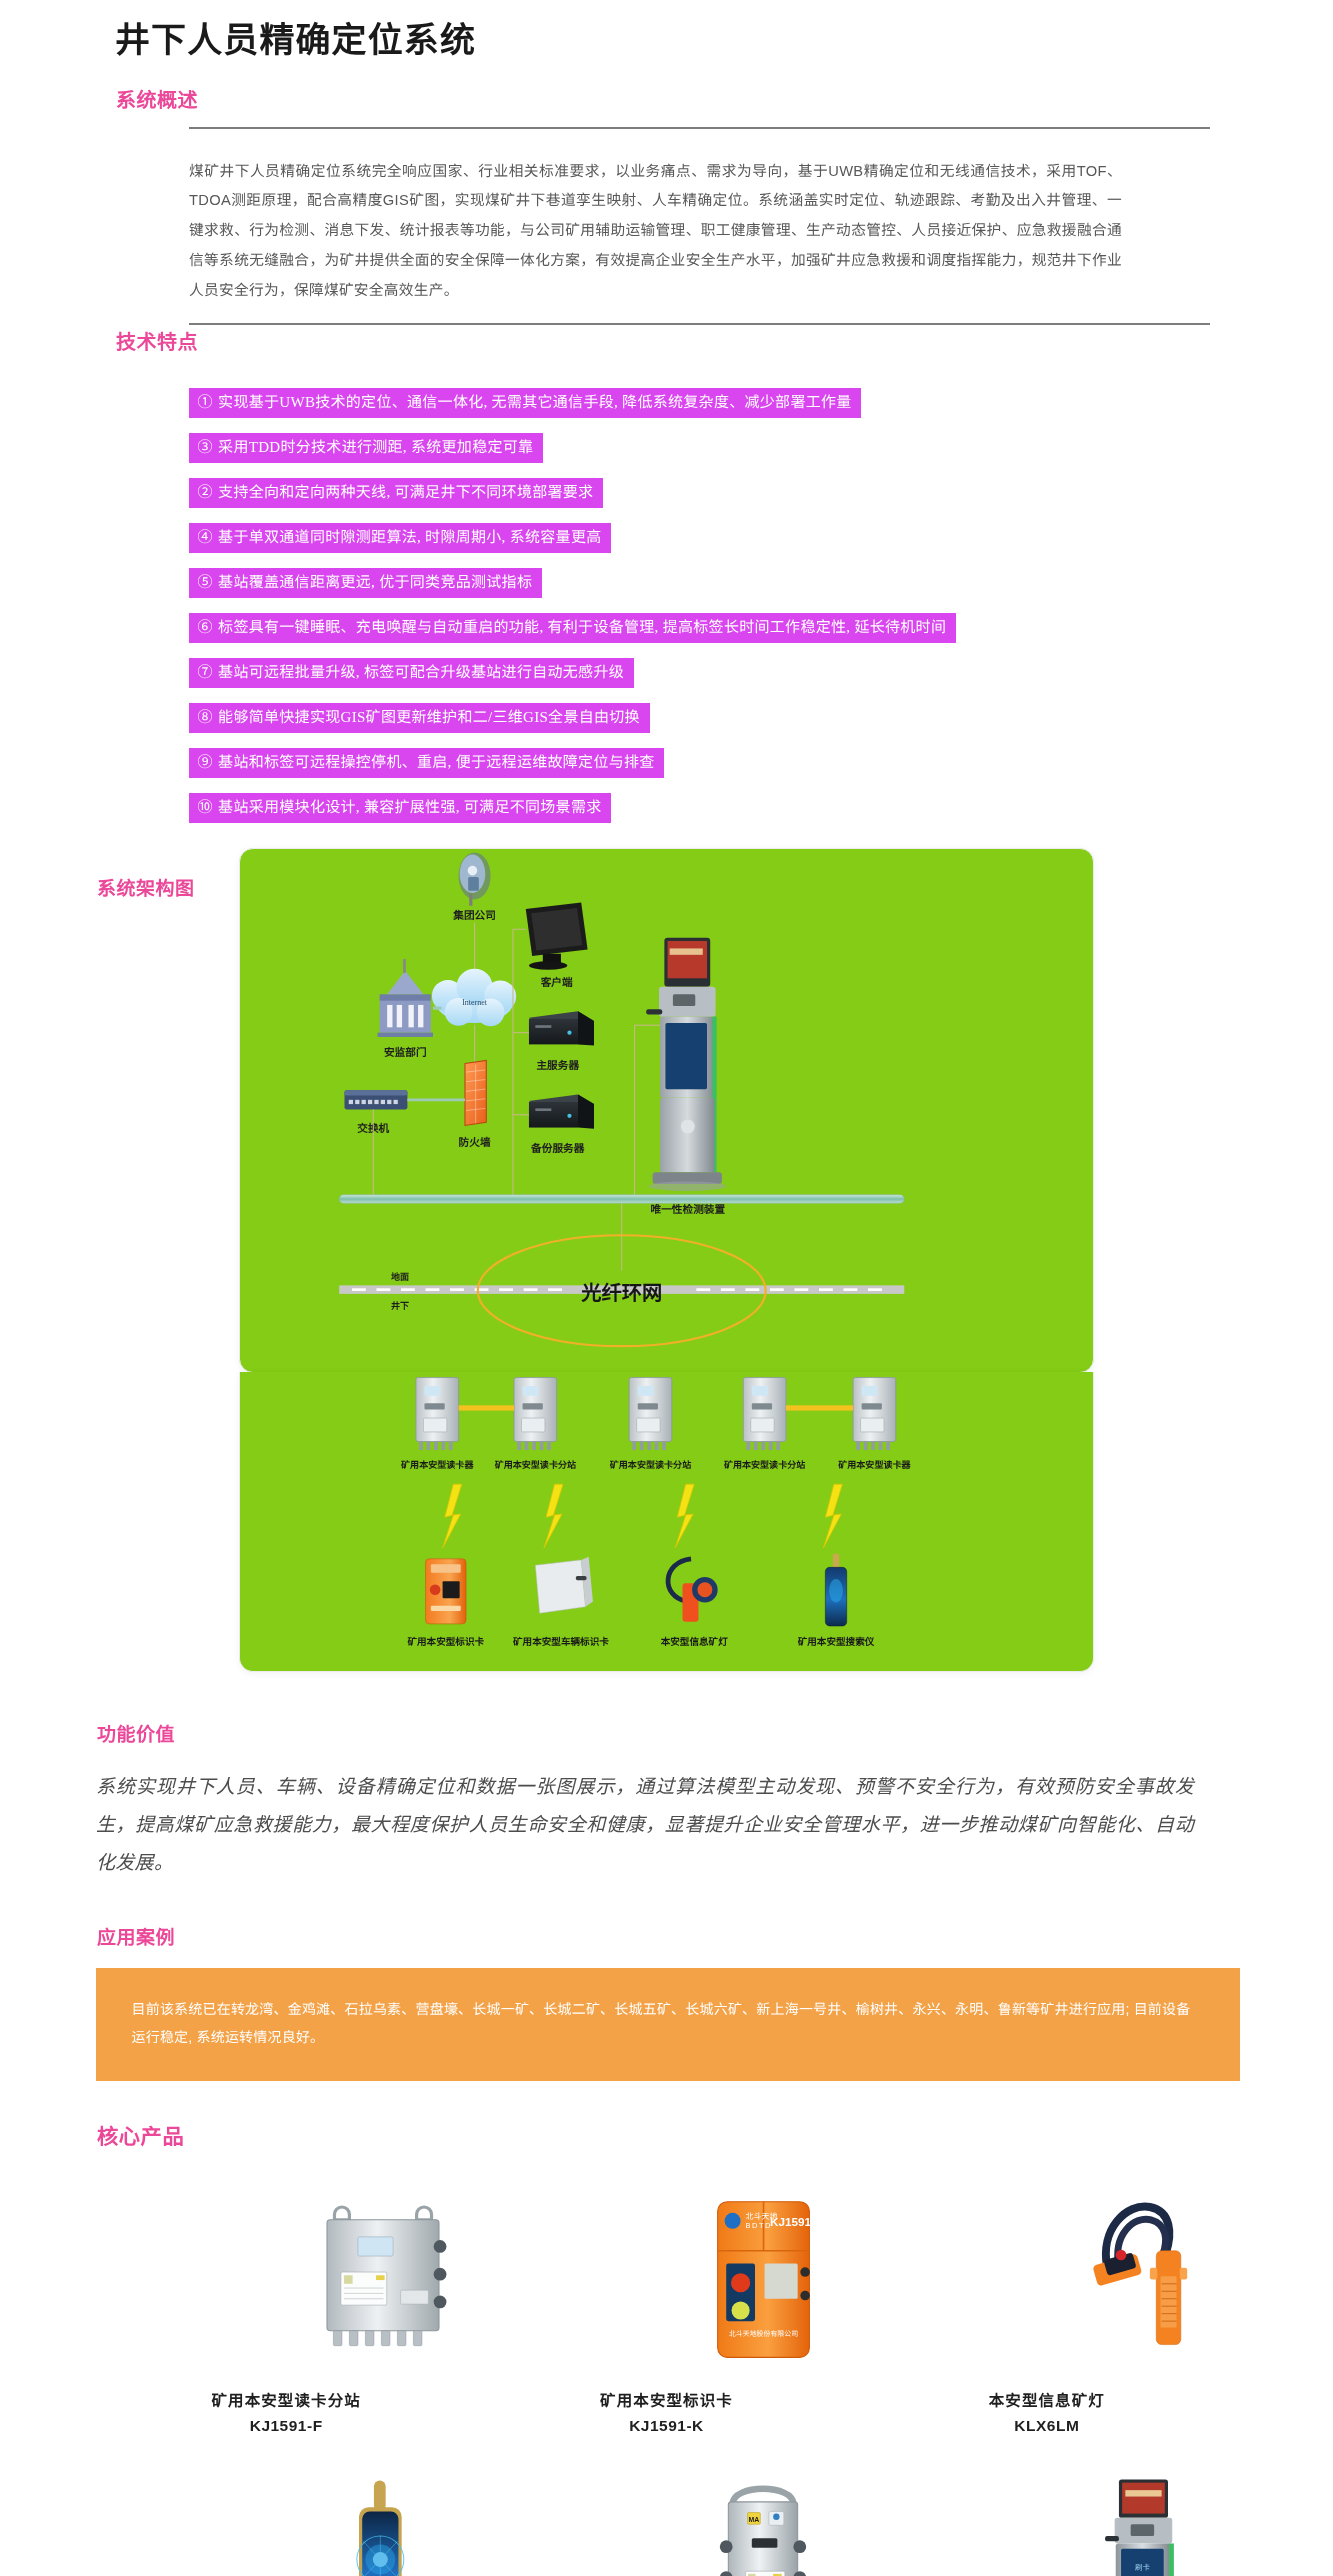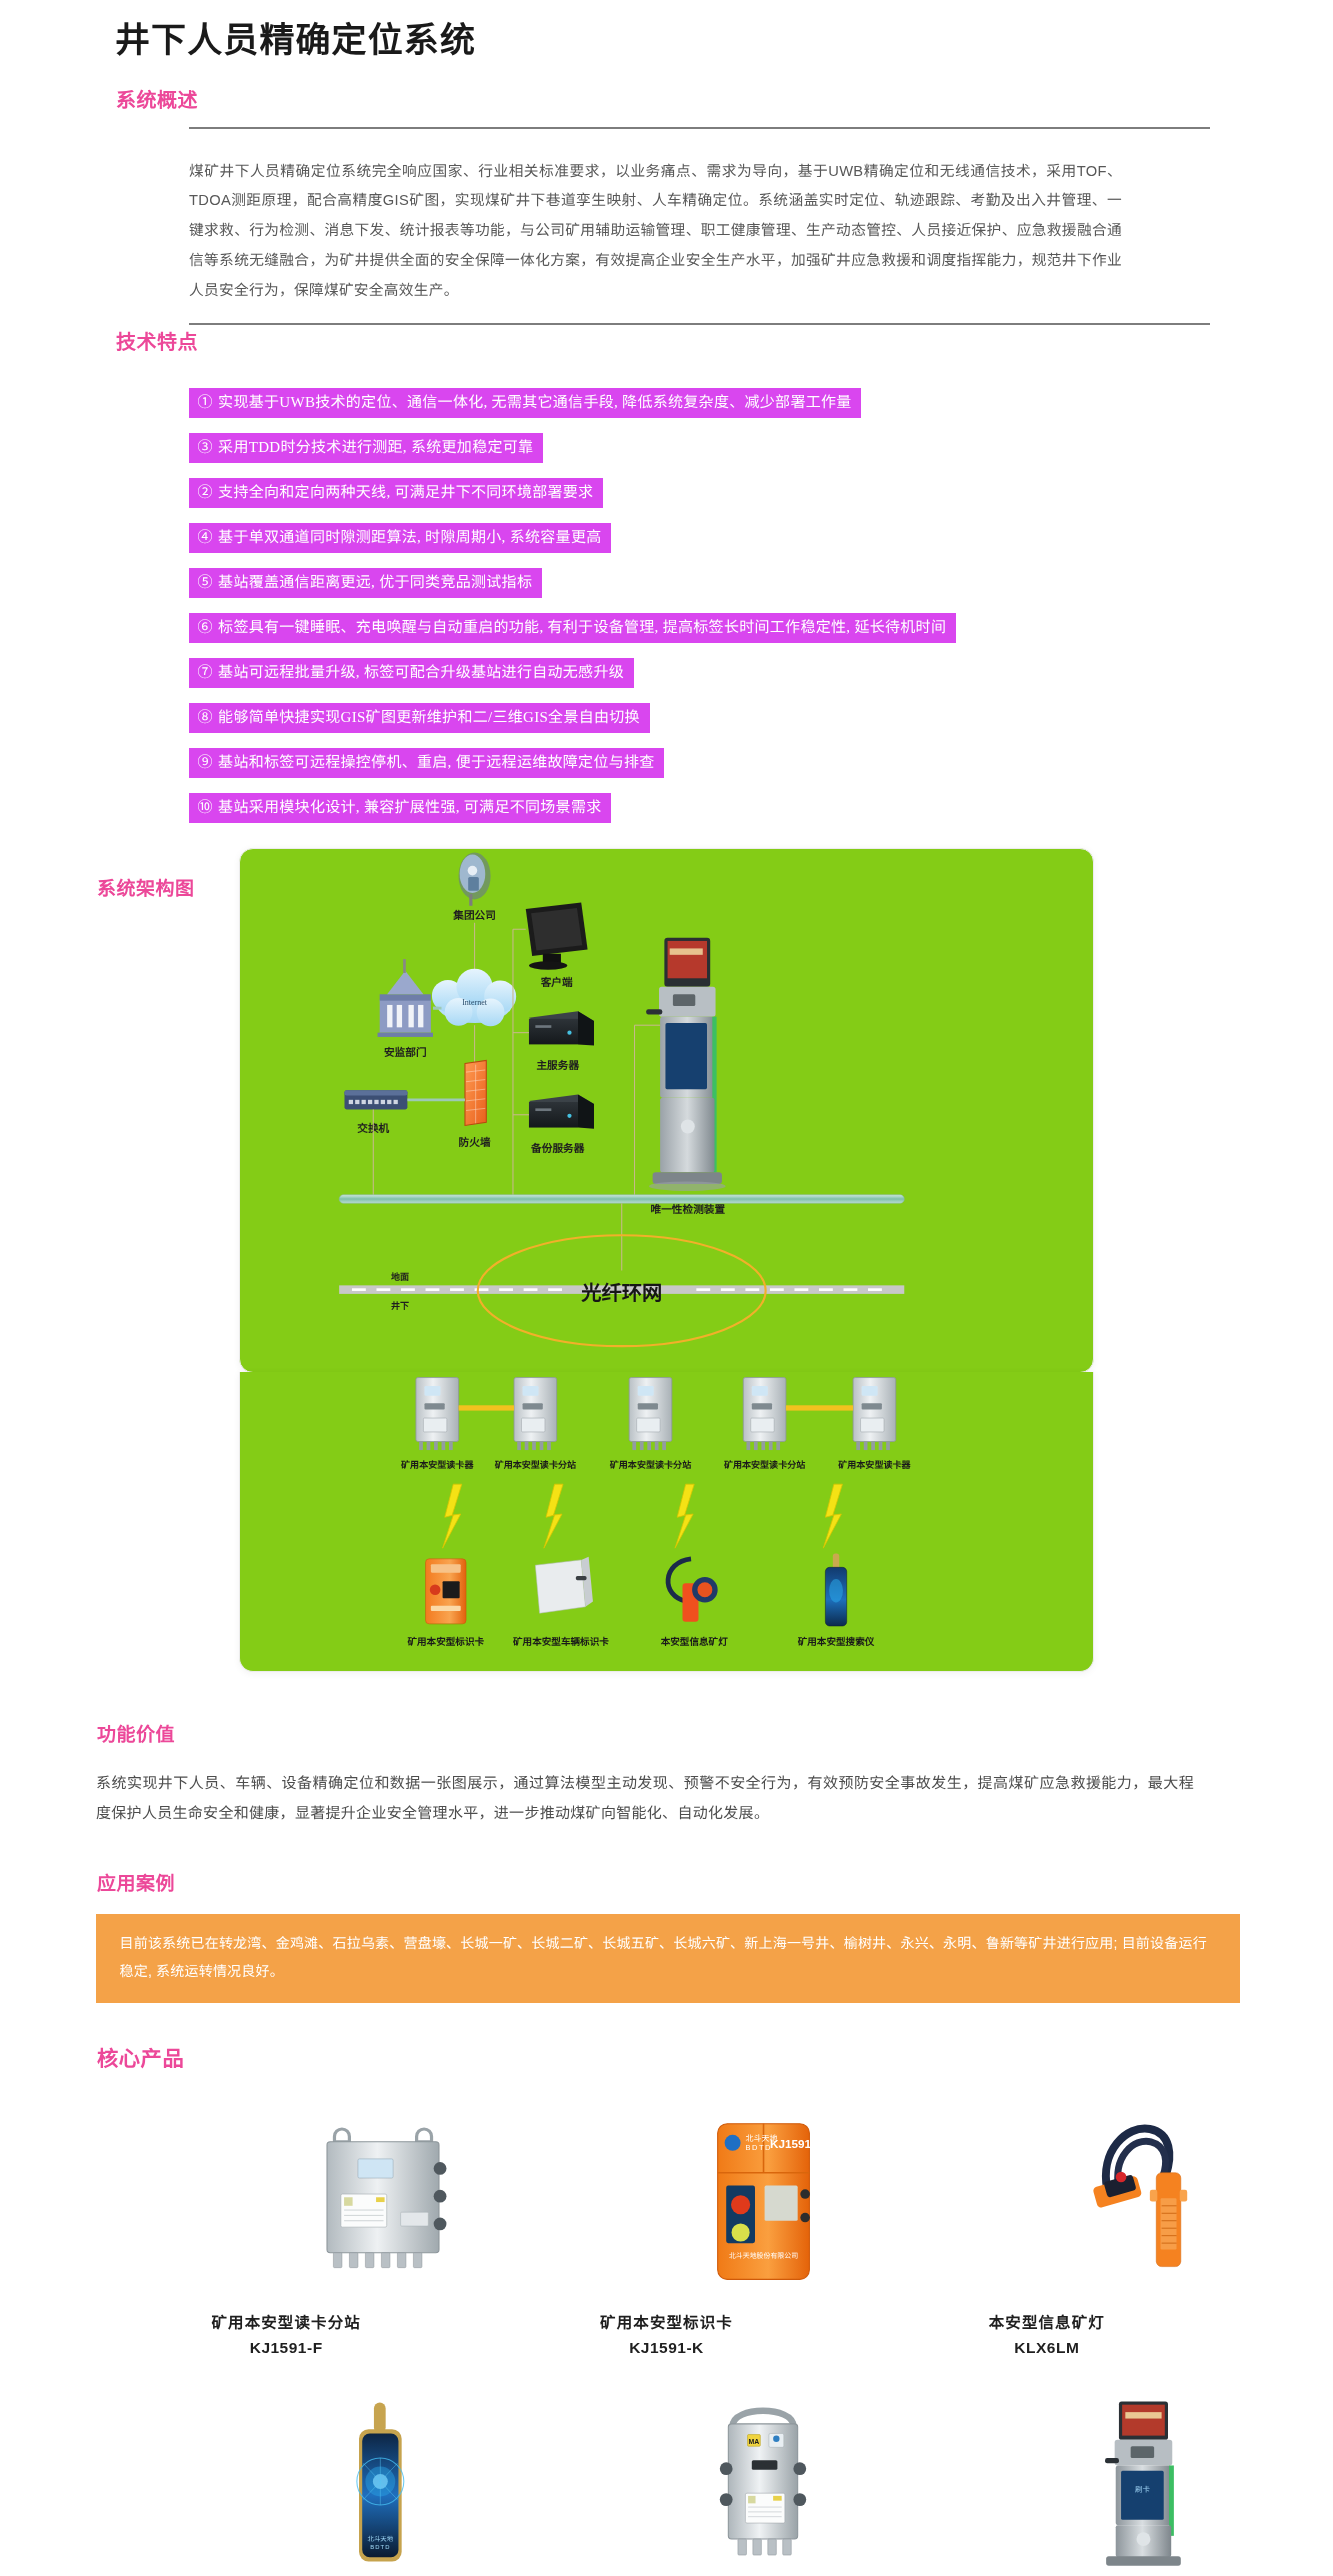--- a/index.html
+++ b/index.html
@@ -79,22 +79,23 @@
     margin: 0;
   }
   .overview-wrap {
     padding: 28px 211px 0 189px;
   }
   .value-wrap {
     padding: 21.3px 139px 0 96px;
   }
   .value-wrap .body-text {
     color: #4d4d4d;
-    font-size: 15px;
+    font-size: 19px;
     line-height: 2.0;
+    font-style: italic;
   }
 
   
   .tech-wrap {
     padding: 32px 0 0 189px;
   }
   .tech-item {
     display: inline-block;
     background: #d946ef;
     color: #ffffff;
@@ -138,21 +139,21 @@
 
   
   .case-box {
     margin: 19px 93px 0 96px;
     background: #f5a council;
     background: #f4a248;
     padding: 15px 23.5px 18px 23.5px;
     box-sizing: border-box;
   }
   .case-box p {
-    margin: 0;
+    margin: 12px;
     color: #ffffff;
     font-size: 14px;
     line-height: 2.0;
     letter-spacing: 0.2px;
     font-family: "Liberation Sans", "DejaVu Sans", sans-serif;
   }
 
   
   .products-grid {
     margin: 23.5px 96px 0 96px;

